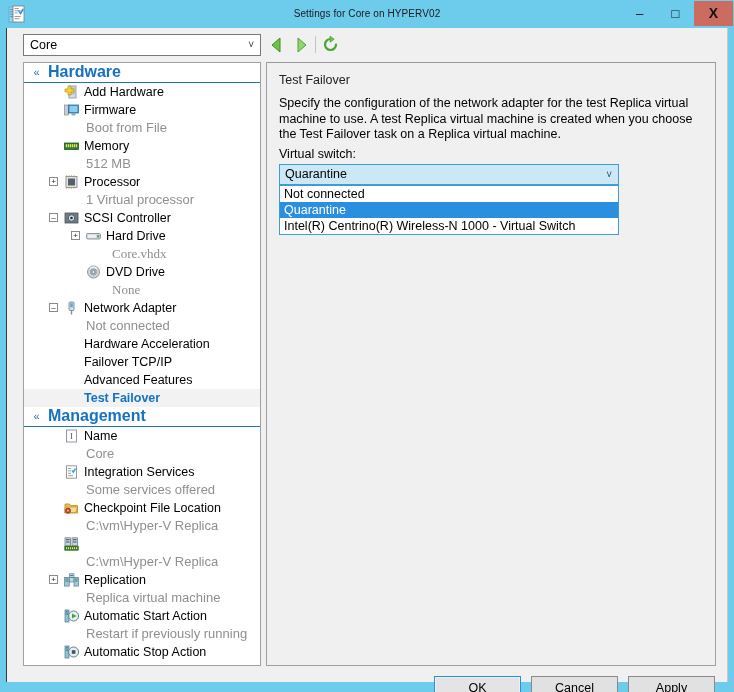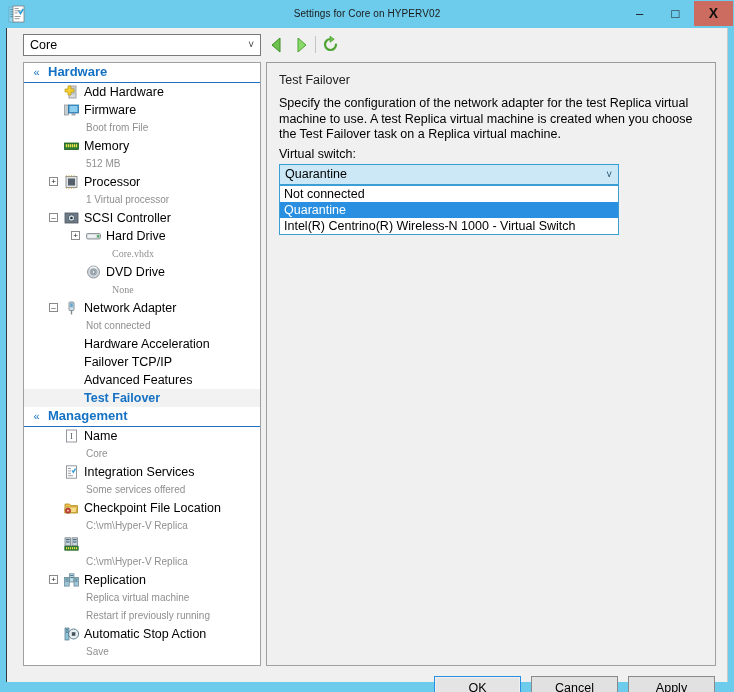--- a/index.html
+++ b/index.html
@@ -160,21 +160,21 @@
     width: 13px; height: 16px;
     color: #1471C4;
     font-size: 11px;
     line-height: 16px;
     text-align: center;
   }
   .grp-label {
     position: absolute;
     left: 24px; top: 0;
     line-height: 18px;
-    font-size: 13px;
+    font-size: 16px;
     font-weight: bold;
     color: #1471C4;
   }
   .node {
     position: relative;
     height: 18px;
     line-height: 18px;
     white-space: nowrap;
   }
   .node.sel { background: #F2F2F2; }
@@ -201,21 +201,21 @@
     top: 0;
     font-size: 12.5px;
     color: #000;
     text-align: center;
   }
   .node .lbl.blue { color: #1471C4; font-weight: bold; }
   .sub {
     position: relative;
     height: 18px;
     line-height: 18px;
-    font-size: 10px;
+    font-size: 13px;
     color: #8f8f8f;
     white-space: nowrap;
   }
 
   
   .ind1 .ico { left: 40px; }  .ind1 .lbl { left: 60px; }
   .ind1 .exp { left: 25px; }
   .ind2 .ico { left: 62px; }  .ind2 .lbl { left: 82px; }
   .ind2 .exp { left: 47px; }
   .sub.s1 { padding-left: 62px; }
@@ -625,20 +625,32 @@
                 <rect x="6.2" y="4" width="3" height="0.9"></rect>
               <rect x="10.8" y="5.6" width="2.8" height="0.9"></rect>
                 <rect x="10.8" y="7.6" width="2.8" height="0.9"></rect>
             </g>
           </svg>
         </span>
         <span class="lbl">Replication</span>
       </div>
       <div class="sub s1">Replica virtual machine</div>
 
+      <div class="node ind1">
+        <span class="ico">
+          <svg width="15" height="14" viewBox="0 0 15 14">
+            <rect x="1" y="1" width="4" height="12" fill="#8FC3D8" stroke="#4f7585" stroke-width="0.7"></rect>
+            <rect x="1.9" y="2.4" width="2.2" height="1" fill="#3E6472"></rect>
+            <rect x="1.9" y="4.6" width="2.2" height="1" fill="#3E6472"></rect>
+            <circle cx="9.6" cy="7" r="5" fill="#E8EFF3" stroke="#4f7585" stroke-width="0.9"></circle>
+            <path d="M8 4.4 L12.6 7 L8 9.6 Z" fill="#3FA34D"></path>
+          </svg>
+        </span>
+        <span class="lbl">Automatic Start Action</span>
+      </div>
       <div class="sub s1">Restart if previously running</div>
 
       <div class="node ind1">
         <span class="ico">
           <svg width="15" height="14" viewBox="0 0 15 14">
             <rect x="1" y="1" width="4" height="12" fill="#8FC3D8" stroke="#4f7585" stroke-width="0.7"></rect>
             <rect x="1.9" y="2.4" width="2.2" height="1" fill="#3E6472"></rect>
             <rect x="1.9" y="4.6" width="2.2" height="1" fill="#3E6472"></rect>
             <circle cx="9.6" cy="7" r="5" fill="#E8EFF3" stroke="#4f7585" stroke-width="0.9"></circle>
             <rect x="7.8" y="5.2" width="3.6" height="3.6" fill="#44525C"></rect>

